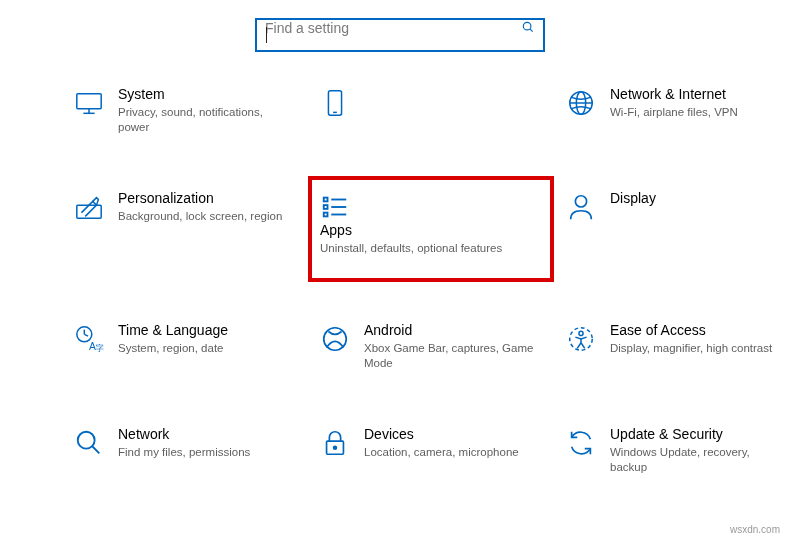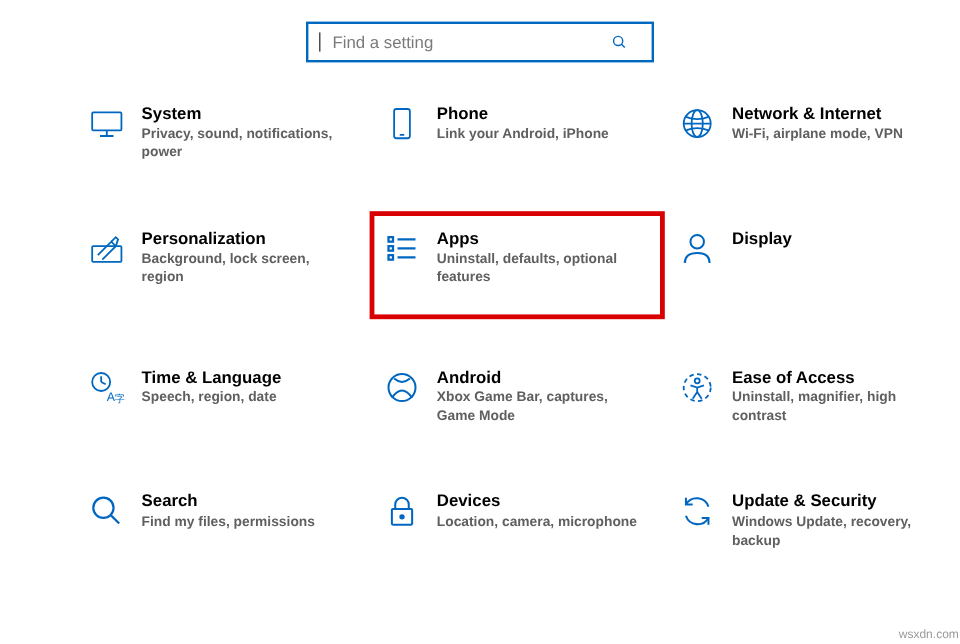--- a/index.html
+++ b/index.html
@@ -15,22 +15,22 @@
     display: flex;
     justify-content: center;
     padding-top: 18px;
     padding-bottom: 28px;
   }
   .search-box {
     width: 290px;
     height: 34px;
     border: 2px solid #0067c0;
     display: flex;
-    align-items: center;
-    padding: 0 20px;
+    align-items: flex-start;
+    padding: 0 8px;
     position: relative;
   }
   .search-box input {
     border: none;
     outline: none;
     flex: 1;
     font-size: 14px;
     color: #333;
     background: transparent;
   }
@@ -57,44 +57,45 @@
     display: flex;
     align-items: flex-start;
     cursor: pointer;
     padding: 6px 4px;
     position: relative;
   }
   .tile.highlight {
     outline: 4px solid #d80000;
     outline-offset: 4px;
     padding-bottom: 18px;
+    flex-direction: column;
   }
   .tile-icon {
     width: 30px;
     height: 30px;
     flex-shrink: 0;
     color: #0067c0;
     margin-right: 14px;
     margin-top: 2px;
   }
-  .tile-text { flex: 1; padding-right: 4px; font-weight: bold; }
+  .tile-text { flex: 1; padding-right: 4px; }
   .tile-title {
     font-size: 14px;
     color: #000;
     line-height: 1.2;
     margin-bottom: 2px;
   }
   .tile-desc {
     font-size: 11.5px;
     color: #5f5f5f;
     line-height: 1.35;
   }
   .watermark {
     position: absolute;
-    right: 1px;
+    right: 20px;
     bottom: 2px;
     font-size: 10px;
     color: #9a9a9a;
   }
   svg { display: block; width: 100%; height: 100%; }
 </style>
 </head>
 <body>
 
 <div class="search-wrap">
@@ -127,39 +128,35 @@
   </div>
 
 
   <div class="tile">
     <span class="tile-icon">
       <svg viewBox="0 0 32 32" fill="none" stroke="currentColor" stroke-width="1.6">
         <rect x="9" y="3" width="14" height="26" rx="2"></rect>
           <line x1="14" y1="26" x2="18" y2="26"></line>
       </svg>
     </span>
-    <div class="tile-text">
-      <div class="tile-title">Phone</div>
-      <div class="tile-desc">Link your Android, iPhone</div>
-    </div>
   </div>
 
   <div class="tile">
     <span class="tile-icon">
       <svg viewBox="0 0 32 32" fill="none" stroke="currentColor" stroke-width="1.6">
         <circle cx="16" cy="16" r="12"></circle>
           <ellipse cx="16" cy="16" rx="5" ry="12"></ellipse>
         <line x1="4" y1="16" x2="28" y2="16"></line>
           <path d="M6 10 Q16 14 26 10"></path>
           <path d="M6 22 Q16 18 26 22"></path>
       </svg>
     </span>
     <div class="tile-text">
       <div class="tile-title">Network &amp; Internet</div>
-      <div class="tile-desc">Wi-Fi, airplane mode, VPN</div>
+      <div class="tile-desc">Wi-Fi, airplane files, VPN</div>
     </div>
   </div>
 
   <div class="tile">
     <span class="tile-icon">
       <svg viewBox="0 0 32 32" fill="none" stroke="currentColor" stroke-width="1.6">
         <rect x="3" y="14" width="26" height="14" rx="1"></rect>
         <path d="M8 22 L20 10 L24 14 L12 26"></path>
           <path d="M20 10 L24 6 L26 8 L24 14"></path>
       </svg>
@@ -204,21 +201,21 @@
       <svg viewBox="0 0 32 32" fill="none" stroke="currentColor" stroke-width="1.6">
         <circle cx="11" cy="11" r="8"></circle>
           <line x1="11" y1="6" x2="11" y2="11"></line>
           <line x1="11" y1="11" x2="15" y2="13"></line>
         <text x="16" y="28" font-size="11" fill="currentColor" stroke="none">A</text>
         <text x="23" y="29" font-size="9" fill="currentColor" stroke="none">字</text>
       </svg>
     </span>
     <div class="tile-text">
       <div class="tile-title">Time &amp; Language</div>
-      <div class="tile-desc">Speech, region, date</div>
+      <div class="tile-desc">System, region, date</div>
     </div>
   </div>
 
   <div class="tile">
     <span class="tile-icon">
       <svg viewBox="0 0 32 32" fill="none" stroke="currentColor" stroke-width="1.8">
         <circle cx="16" cy="16" r="12"></circle>
         <path d="M9 8 Q16 14 23 8"></path>
           <path d="M7 25 Q16 12 25 25"></path>
       </svg>
@@ -232,33 +229,33 @@
   <div class="tile">
     <span class="tile-icon">
       <svg viewBox="0 0 32 32" fill="none" stroke="currentColor" stroke-width="1.6">
         <circle cx="16" cy="16" r="12" stroke-dasharray="4 3"></circle>
         <circle cx="16" cy="10" r="2.2"></circle>
         <path d="M10 14 L16 16 L22 14 M16 16 L16 20 M16 20 L12 26 M16 20 L20 26"></path>
       </svg>
     </span>
     <div class="tile-text">
       <div class="tile-title">Ease of Access</div>
-      <div class="tile-desc">Uninstall, magnifier, high contrast</div>
+      <div class="tile-desc">Display, magnifier, high contrast</div>
     </div>
   </div>
 
   <div class="tile">
     <span class="tile-icon">
       <svg viewBox="0 0 32 32" fill="none" stroke="currentColor" stroke-width="2">
         <circle cx="13" cy="13" r="9"></circle>
           <line x1="27" y1="27" x2="19.5" y2="19.5"></line>
       </svg>
     </span>
     <div class="tile-text">
-      <div class="tile-title">Search</div>
+      <div class="tile-title">Network</div>
       <div class="tile-desc">Find my files, permissions</div>
     </div>
   </div>
 
   <div class="tile">
     <span class="tile-icon">
       <svg viewBox="0 0 32 32" fill="none" stroke="currentColor" stroke-width="1.8">
         <rect x="7" y="14" width="18" height="14" rx="1"></rect>
         <path d="M10 14 V10 a6 6 0 0 1 12 0 V14"></path>
         <circle cx="16" cy="21" r="1.5" fill="currentColor"></circle>

